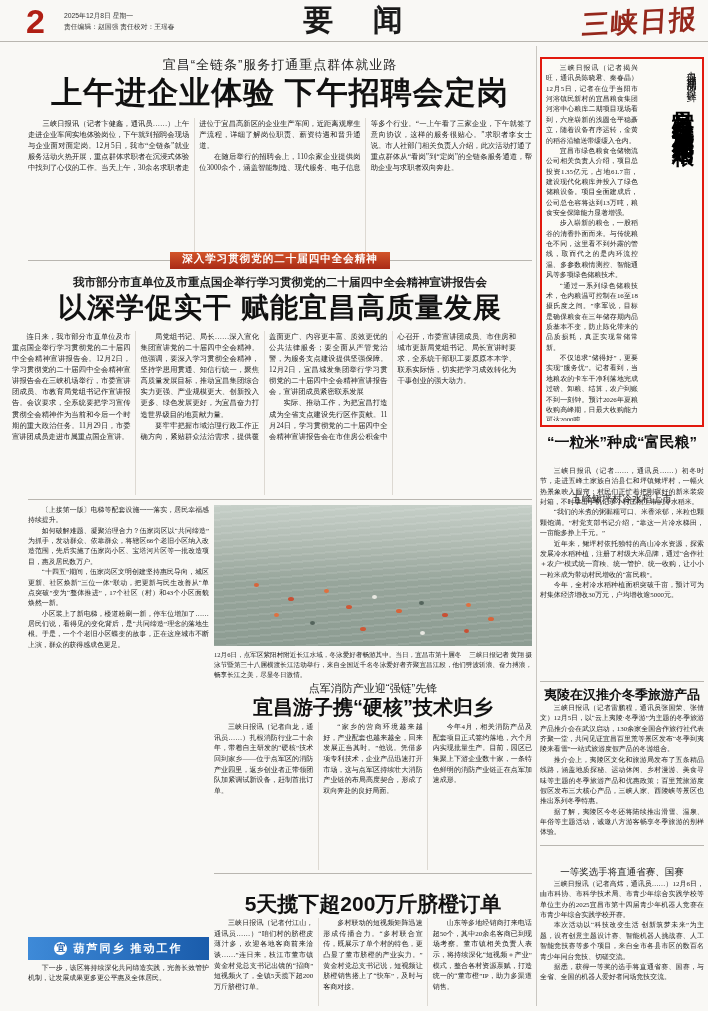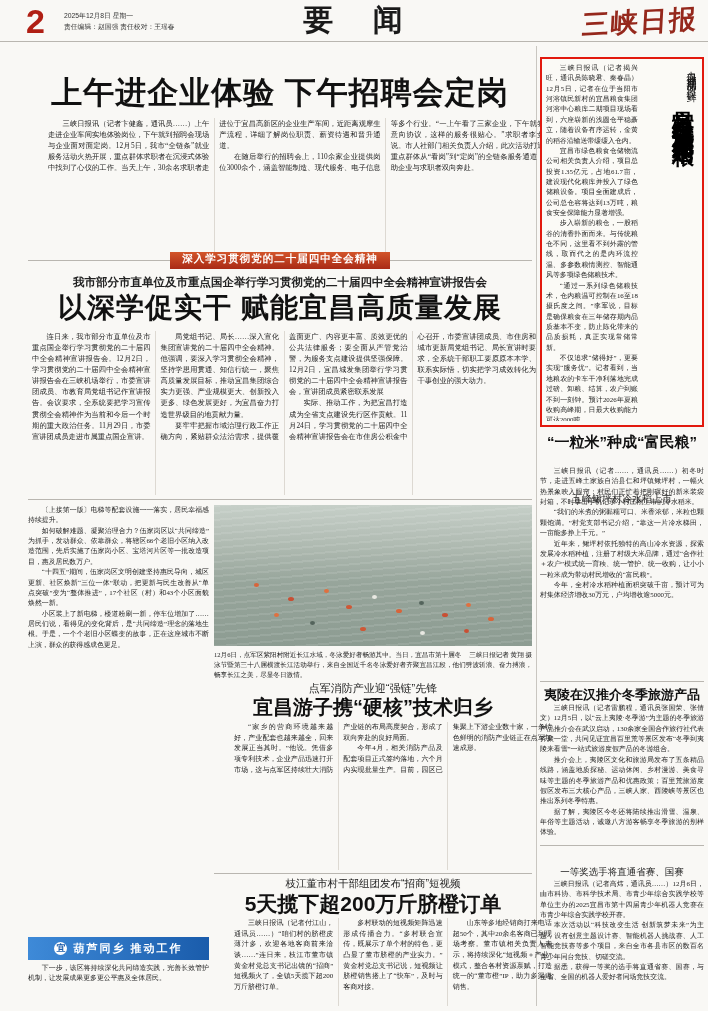--- a/index.html
+++ b/index.html
@@ -19,21 +19,21 @@
   
   .pagenum { left:26px; top:2px; font:700 34px "Liberation Sans",sans-serif; color:#b01f14; }
   .dateblock { left:64px; top:11px; font:6.8px/1.6 "Liberation Sans",sans-serif; color:#333; }
   .section-title { left:296px; top:0px; width:130px; font:700 30px "Liberation Serif",serif; letter-spacing:16px; text-align:center; color:#1a1a1a; }
   .masthead { right:10px; top:4px; font:700 27px "DejaVu Serif",serif; color:#95281c; transform:rotate(-3deg) skewX(-6deg); letter-spacing:2px; }
   .header-rule { left:0; top:41px; width:708px; }
 
   
   .kicker  { font-family:"Liberation Sans",sans-serif; color:#222; }
   .body-cols p, .body-txt p { text-indent:2em; }
-  .body-cols { column-gap:10px; column-rule:1px solid #ddd9d2; overflow:hidden; font-size:7.3px; line-height:1.52;margin-left:20px; }
+  .body-cols { column-gap:10px; column-rule:1px solid #ddd9d2; overflow:hidden; font-size:7.3px; line-height:1.52; }
   .body-txt  { overflow:hidden; font-size:6.9px; line-height:1.5; }
 
   
   .ts-kicker { left:28px; top:56px; width:504px; font-size:13px; letter-spacing:1px; }
   .ts-head   { left:28px; top:72px; width:504px; font-size:31px; letter-spacing:1px; }
   .ts-body   { left:28px; top:118px; width:504px; height:134px; column-count:3; }
 
   
   .badge-line { left:28px; top:260px; width:504px; }
   .badge { left:170px; top:252px; width:220px; height:17px; line-height:17px;
@@ -101,20 +101,21 @@
   <div class="abs pagenum">2</div>
   <div class="abs dateblock">
     <div>2025年12月8日 星期一</div>
     <div>责任编辑：赵国强  责任校对：王瑶春</div>
   </div>
   <div class="abs section-title">要 闻</div>
   <div class="abs masthead">三峡日报</div>
   <div class="abs rule header-rule"></div>
   <div class="abs vrule col-div"></div>
 
+  <div class="abs ctr kicker ts-kicker">宜昌“全链条”服务打通重点群体就业路</div>
   <div class="abs ctr hdl ts-head">上午进企业体验 下午招聘会定岗</div>
   <div class="abs jus body-cols ts-body">
       <p>三峡日报讯（记者卞健鑫，通讯员……）上午走进企业车间实地体验岗位，下午就到招聘会现场与企业面对面定岗。12月5日，我市“全链条”就业服务活动火热开展，重点群体求职者在沉浸式体验中找到了心仪的工作。当天上午，30余名求职者走进位于宜昌高新区的企业生产车间，近距离观摩生产流程，详细了解岗位职责、薪资待遇和晋升通道。</p>
       <p>在随后举行的招聘会上，110余家企业提供岗位3000余个，涵盖智能制造、现代服务、电子信息等多个行业。“一上午看了三家企业，下午就签了意向协议，这样的服务很贴心。”求职者李女士说。市人社部门相关负责人介绍，此次活动打通了重点群体从“看岗”到“定岗”的全链条服务通道，帮助企业与求职者双向奔赴。</p>
     </div>
 
   <div class="abs rule badge-line"></div>
   <div class="abs badge">深入学习贯彻党的二十届四中全会精神</div>
   <div class="abs ctr kicker st-kicker">我市部分市直单位及市重点国企举行学习贯彻党的二十届四中全会精神宣讲报告会</div>
   <div class="abs ctr hdl st-head">以深学促实干 赋能宜昌高质量发展</div>
@@ -159,26 +160,26 @@
     <span class="dot" style="left:250px;top:124px;width:5px;height:4px;background:#c94f33"></span>
   </div>
   <div class="abs jus caption">
     <span class="credit">三峡日报记者 黄翔 摄</span>
     <span>12月6日，点军区紫阳村附近长江水域，冬泳爱好者畅游其中。当日，宜昌市第十届冬泳节暨第三十八届横渡长江活动举行，来自全国近千名冬泳爱好者齐聚宜昌江段，他们劈波斩浪、奋力搏浪，畅享长江之美，尽显冬日激情。</span>
   </div>
 
   <div class="abs ctr kicker rt-kicker">点军消防产业迎“强链”先锋</div>
   <div class="abs ctr hdl rt-head">宜昌游子携“硬核”技术归乡</div>
   <div class="abs jus body-cols rt-body">
+      <p>三峡日报讯（记者白龙，通讯员……）扎根消防行业二十余年，带着自主研发的“硬核”技术回到家乡——位于点军区的消防产业园里，返乡创业者正带领团队加紧调试新设备，赶制首批订单。</p>
       <p>“家乡的营商环境越来越好，产业配套也越来越全，回来发展正当其时。”他说。凭借多项专利技术，企业产品迅速打开市场，这与点军区持续壮大消防产业链的布局高度契合，形成了双向奔赴的良好局面。</p>
       <p>今年4月，相关消防产品及配套项目正式签约落地，六个月内实现批量生产。目前，园区已集聚上下游企业数十家，一条特色鲜明的消防产业链正在点军加速成形。</p>
     </div>
   <div class="abs rule rule-mid"></div>
 
-  <div class="abs ctr kicker or-kicker">枝江董市村干部组团发布“招商”短视频</div>
   <div class="abs ctr hdl or-head">5天揽下超200万斤脐橙订单</div>
   <div class="abs jus body-cols or-body">
       <p>三峡日报讯（记者付江山，通讯员……）“咱们村的脐橙皮薄汁多，欢迎各地客商前来洽谈……”连日来，枝江市董市镇黄金村党总支书记出镜的“招商”短视频火了，全镇5天揽下超200万斤脐橙订单。</p>
       <p>多村联动的短视频矩阵迅速形成传播合力。“多村联合宣传，既展示了单个村的特色，更凸显了董市脐橙的产业实力。”黄金村党总支书记说，短视频让脐橙销售搭上了“快车”，及时与客商对接。</p>
       <p>山东等多地经销商打来电话超50个，其中20余名客商已到现场考察。董市镇相关负责人表示，将持续深化“短视频＋产业”模式，整合各村资源禀赋，打造统一的“董市橙”IP，助力多渠道销售。</p>
     </div>
 
   <div class="abs redbox">
     <div class="jus body-txt grain-body">
         <p>三峡日报讯（记者揭兴旺，通讯员陈晓君、秦春晶）12月5日，记者在位于当阳市河溶镇民新村的宜昌粮食集团河溶中心粮库二期项目现场看到，六座崭新的浅圆仓平稳矗立，随着设备有序运转，金黄的稻谷沿输送带缓缓入仓内。</p>

